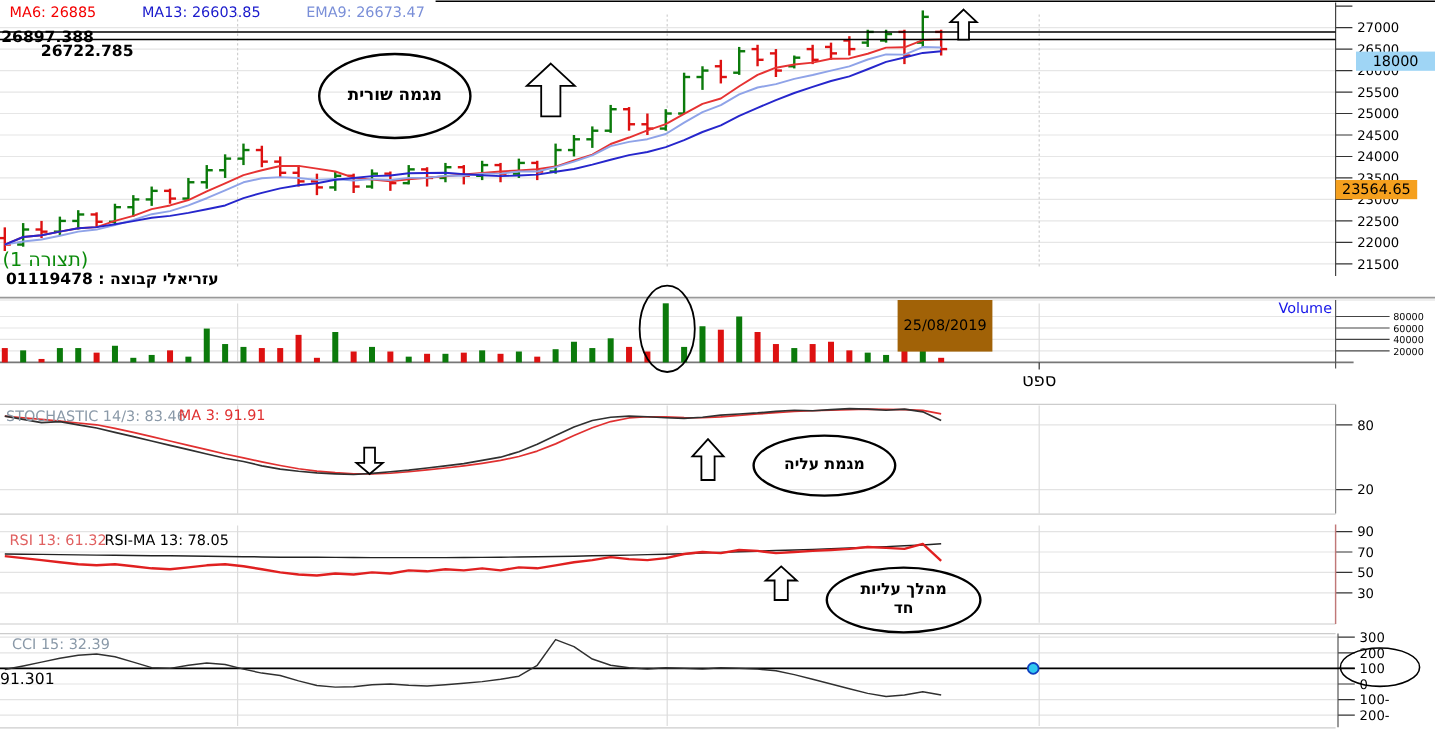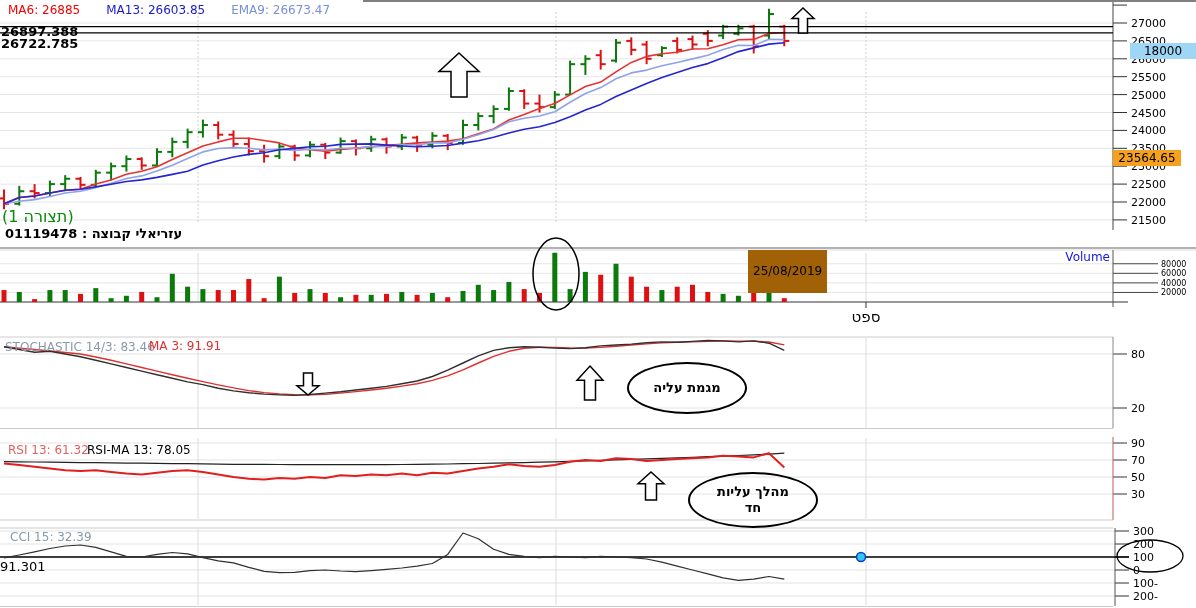--- a/index.html
+++ b/index.html
@@ -1,20 +1,20 @@
 <!DOCTYPE html>
 <html><head>
 <meta charset="utf-8">
 <style>
   html,body{margin:0;padding:0;background:#fff;}
   .root{position:relative;width:1196px;height:608px;background:#fff;overflow:hidden;
         font-family:"DejaVu Sans","Liberation Sans",sans-serif;color:#000;}
   svg.canvas{position:absolute;left:0;top:0;}
   .lbl{position:absolute;white-space:nowrap;line-height:1.1;}
-  .ma-row{position:absolute;left:8px;top:3px;display:flex;gap:26px;font-size:12px;}
+  .ma-row{position:absolute;left:8px;top:3px;display:flex;gap:38px;font-size:12px;}
   .ma6{color:#f40000;} .ma13{color:#1a1acc;} .ema9{color:#7a8fd8;}
   .hline-lbl{font-size:13px;font-weight:bold;color:#000;}
   .px-hl{position:absolute;font-size:12px;text-align:center;color:#000;padding-top:1px;height:15px;}
   .hl-blue{background:#9fd5f5;}
   .hl-orange{background:#f5a01e;}
   .cfg{color:#0a8a0a;font-size:16px;}
   .symbol{font-size:13px;font-weight:bold;direction:rtl;}
   .date-lbl{background:#a16207;font-size:12px;padding:15px 5px;color:#000;}
   .vol-title{color:#1515e8;font-size:12px;}
   .month{font-size:15px;}
@@ -377,23 +377,24 @@
       <ellipse cx="556" cy="274" rx="23" ry="36" fill="none" stroke="#000" stroke-width="1.5"></ellipse>
       <ellipse cx="1150" cy="556" rx="33" ry="16" fill="none" stroke="#000" stroke-width="1.3"></ellipse>
     </svg>
 
   <div class="ma-row">
     <span class="ma6">MA6: 26885</span>
     <span class="ma13">MA13: 26603.85</span>
     <span class="ema9">EMA9: 26673.47</span>
   </div>
   <div class="lbl hline-lbl" style="left:1px;top:25px;">26897.388</div>
-  <div class="lbl hline-lbl" style="left:1px;top:37px;">26722.785</div>
+  <div class="lbl hline-lbl" style="left:1px;top:37px;padding-left:33px;">26722.785</div>
   <div class="px-hl hl-blue" style="left:1130px;top:43px;width:66px;">18000</div>
   <div class="px-hl hl-orange" style="left:1113px;top:150px;width:68px;">23564.65</div>
+  <div class="ellipse" style="left:265px;top:44px;width:124px;height:68px;font-size:14px;">מגמה שורית</div>
 
   <div class="lbl cfg" style="left:2px;top:208px;" dir="rtl">(תצורה 1)</div>
   <div class="lbl symbol" style="left:5px;top:227px;">עזריאלי קבוצה : 01119478</div>
 
   <div class="lbl date-lbl" style="left:748px;top:250px;">25/08/2019</div>
   <div class="lbl vol-title" style="left:1040px;top:251px;width:70px;text-align:right;">Volume</div>
   <div class="lbl month" style="left:851px;top:309px;width:30px;text-align:center;">ספט</div>
 
   <div class="lbl ind-main" style="left:5px;top:341px;">STOCHASTIC 14/3: 83.46</div>
   <div class="lbl ind-red" style="left:149px;top:340px;">MA 3: 91.91</div>

